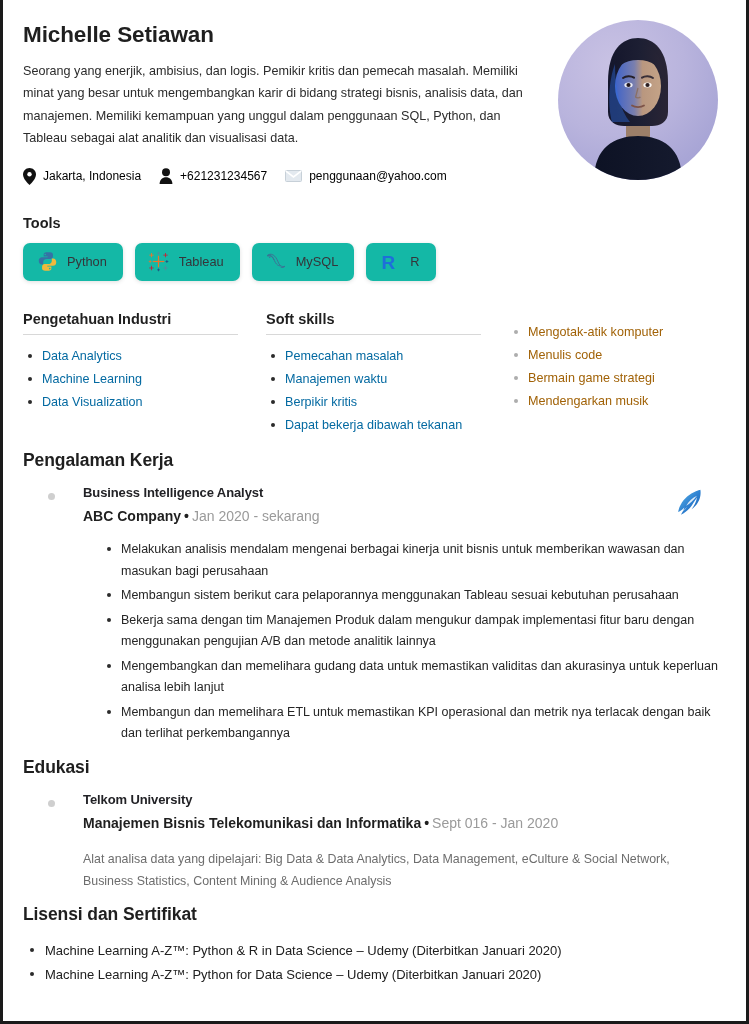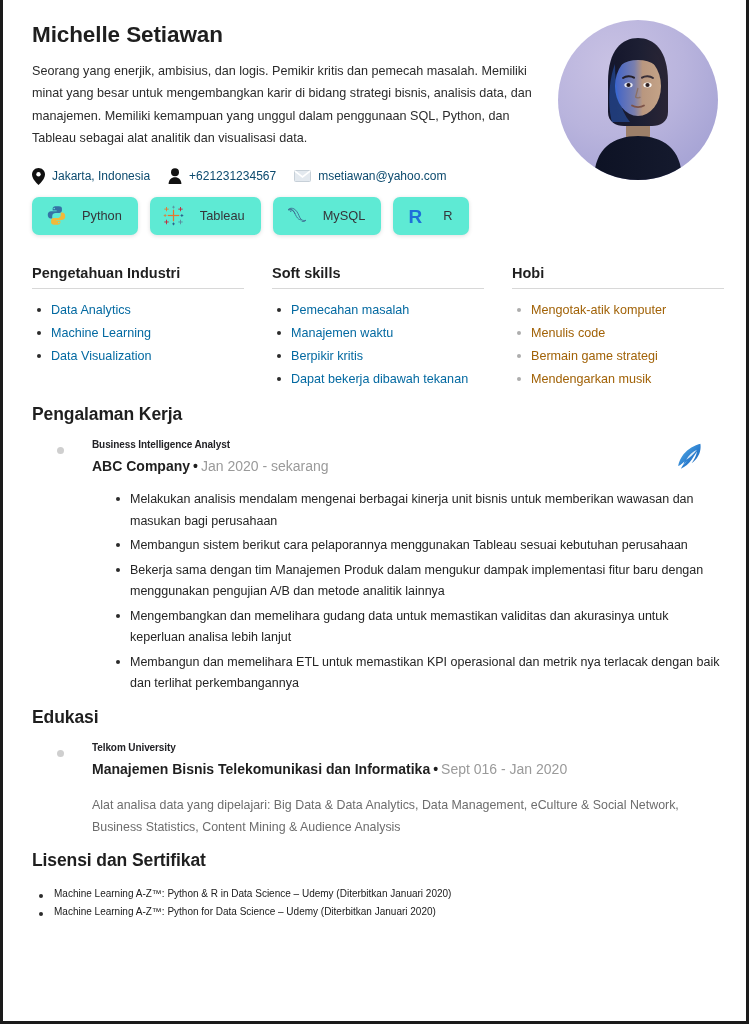--- a/index.html
+++ b/index.html
@@ -18,21 +18,21 @@
     height: 1024px;
     background: #ffffff;
     border-left: 3px solid #1a1a1a;
     border-right: 3px solid #1a1a1a;
     border-bottom: 3px solid #1a1a1a;
     overflow: hidden;
   }
 
   #sheet {
     position: relative;
-    padding: 16px 22px 0 29px;
+    padding: 16px 22px 0 20px;
     height: 100%;
   }
 
   
   .header {
     display: flex;
     align-items: flex-start;
     gap: 10px;
   }
   .header-left { flex: 1; min-width: 0; padding-top: 6px; }
@@ -59,21 +59,21 @@
     margin-top: 18px;
     font-size: 12px;
     color: #4a4a4a;
   }
   .contact-item {
     display: flex;
     align-items: center;
     gap: 7px;
     margin-right: 9px;
   }
-  .contact-item span.txt { color: #0c4a6e; font-size: 12px; }
+  .contact-item span.txt { color: #000000; font-size: 12px; }
   .ico { display: inline-flex; align-items: center; justify-content: center; }
 
   
   .photo-wrap {
     width: 160px; height: 160px;
     flex: 0 0 160px;
     border-radius: 50%;
     overflow: hidden;
     position: relative;
     margin-top: 4px;
@@ -96,22 +96,22 @@
     margin-top: 30px;
   }
   .tools-row {
     display: flex;
     gap: 12px;
     margin-top: 12px;
   }
   .tool-chip {
     display: flex;
     align-items: center;
-    gap: 15px;
-    background: #5eead4;
+    gap: 9px;
+    background: #14b8a6;
     border-radius: 7px;
     padding: 8px 16px 8px 13px;
     box-shadow: 0 1px 4px rgba(0,0,0,0.13);
     min-height: 34px;
     justify-content: space-between;
   }
   .tool-chip .label { font-size: 12.8px; color: #35353a; }
   .tool-ico { width: 22px; height: 22px; display: flex; align-items: center; justify-content: center; }
 
   
@@ -160,21 +160,21 @@
   .entry { margin-top: 14px; position: relative; padding-left: 60px; }
   .entry::before {
     content: "";
     position: absolute;
     left: 25px; top: 8px;
     width: 7px; height: 7px;
     border-radius: 50%;
     background: #cfcfcf;
   }
   .entry-title {
-    font-size: 10px;
+    font-size: 13px;
     font-weight: bold;
     color: #222226;
     letter-spacing: -0.1px;
   }
   .entry-sub {
     margin-top: 8px;
     font-size: 14px;
     color: #1f1f1f;
     font-weight: bold;
   }
@@ -212,21 +212,21 @@
     right: 18px;
     top: 0;
     width: 36px; height: 36px;
   }
 
   
   .cert-list { list-style: none; margin-top: 14px; }
   .cert-list li {
     position: relative;
     padding-left: 22px;
-    font-size: 10px;
+    font-size: 13px;
     line-height: 1.82;
     color: #202020;
   }
   .cert-list li::before {
     content: "";
     position: absolute;
     left: 7px; top: 9px;
     width: 4px; height: 4px;
     border-radius: 50%;
     background: #2b2b2b;
@@ -267,21 +267,21 @@
             <span class="txt">+621231234567</span>
           </div>
 
           <div class="contact-item">
             <span class="ico">
               <svg width="17" height="12" viewBox="0 0 17 12">
                 <rect x="0.5" y="0.5" width="16" height="11" rx="1" fill="#e3e9ef" stroke="#c7d0d8"></rect>
                 <path d="M0.9 1.2L8.5 7L16.1 1.2" fill="none" stroke="#ffffff" stroke-width="1.6"></path>
               </svg>
             </span>
-            <span class="txt">msetiawan@yahoo.com</span>
+            <span class="txt">penggunaan@yahoo.com</span>
           </div>
 
         </div>
       </div>
 
       <div class="photo-wrap">
         <svg class="face" viewBox="0 0 96 150">
           <defs>
             <linearGradient id="skin" x1="0" y1="0" x2="1" y2="0">
               <stop offset="0%" stop-color="#3f63c9"></stop>
@@ -320,20 +320,21 @@
 
           <path d="M48 58 L45.6 67 C46.6 68.2 49.4 68.2 50.4 67" stroke="#8a6b58" stroke-width="1.3" fill="none" opacity="0.8"></path>
 
           <path d="M42 75.5 C45 77.6 51 77.6 54 75.5" stroke="#7d5348" stroke-width="1.8" fill="none" stroke-linecap="round"></path>
 
           <path d="M25 34 C25 60 30 80 40 92 L22 92 C18 78 18 52 25 34 Z" fill="#2f6de0" opacity="0.42"></path>
         </svg>
       </div>
     </div>
 
+    <div class="tools-head">Tools</div>
     <div class="tools-row">
 
       <div class="tool-chip">
         <span class="tool-ico">
           <svg width="21" height="21" viewBox="0 0 24 24">
             <path d="M11.9 1.5c-2.4 0-4.3.5-4.3 2.6v2.2h4.6v.7H5.7C3.6 7 2 8.4 2 11.1c0 2.6 1.4 4.2 3.5 4.2h1.6v-2.6c0-2.2 1.9-3.6 4-3.6h4.1c1.7 0 3-1.4 3-3.1V4.1c0-1.7-1.5-2.6-3.4-2.6zM9.4 3c.5 0 .9.4.9.9s-.4.9-.9.9-.9-.4-.9-.9.4-.9.9-.9z" fill="#3572A5"></path>
             <path d="M12.1 22.5c2.4 0 4.3-.5 4.3-2.6v-2.2h-4.6v-.7h6.5c2.1 0 3.7-1.4 3.7-4.1 0-2.6-1.4-4.2-3.5-4.2h-1.6v2.6c0 2.2-1.9 3.6-4 3.6H8.8c-1.7 0-3 1.4-3 3.1v2c0 1.6 1.5 2.5 3.4 2.5zm2.5-1.5c-.5 0-.9-.4-.9-.9s.4-.9.9-.9.9.4.9.9-.4.9-.9.9z" fill="#F0B93B"></path>
           </svg>
         </span>
         <span class="label">Python</span>
@@ -405,21 +406,20 @@
         <div class="col-head">Soft skills</div>
         <ul>
           <li>Pemecahan masalah</li>
           <li>Manajemen waktu</li>
           <li>Berpikir kritis</li>
           <li>Dapat bekerja dibawah tekanan</li>
         </ul>
       </div>
 
       <div class="col muted">
-        <div class="col-head">Hobi</div>
         <ul>
           <li>Mengotak-atik komputer</li>
           <li>Menulis code</li>
           <li>Bermain game strategi</li>
           <li>Mendengarkan musik</li>
         </ul>
       </div>
 
     </div>
 

